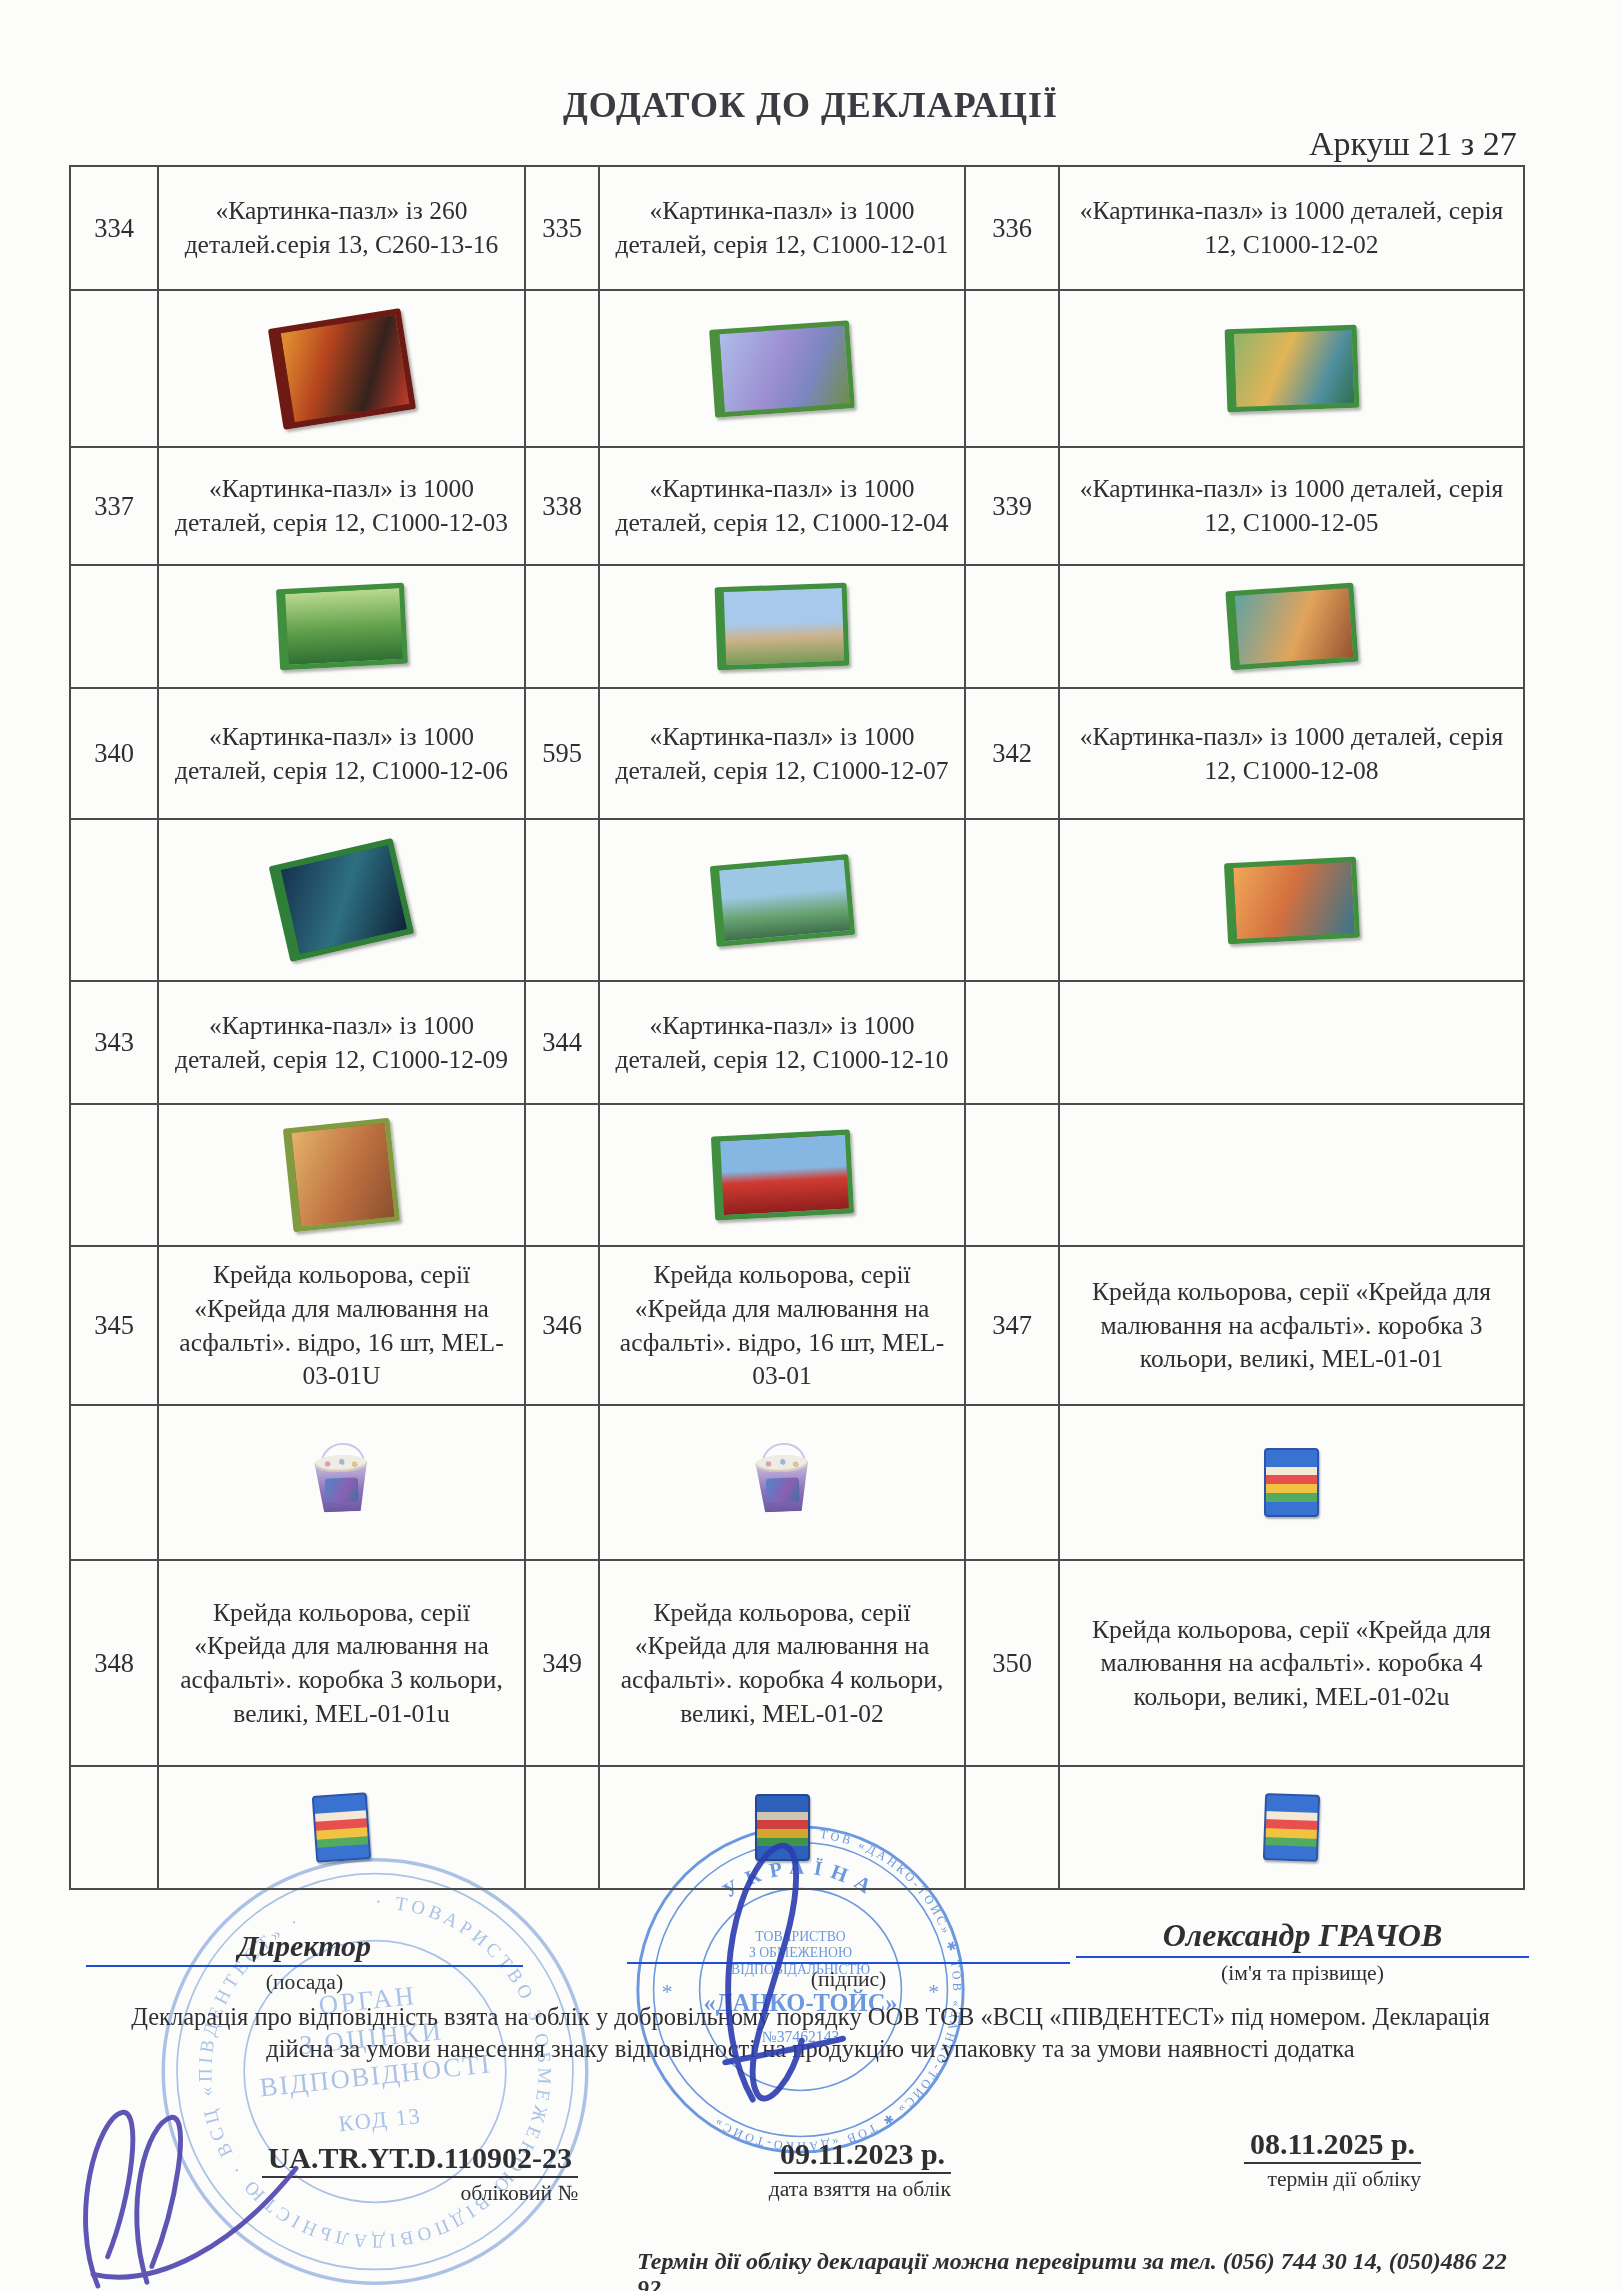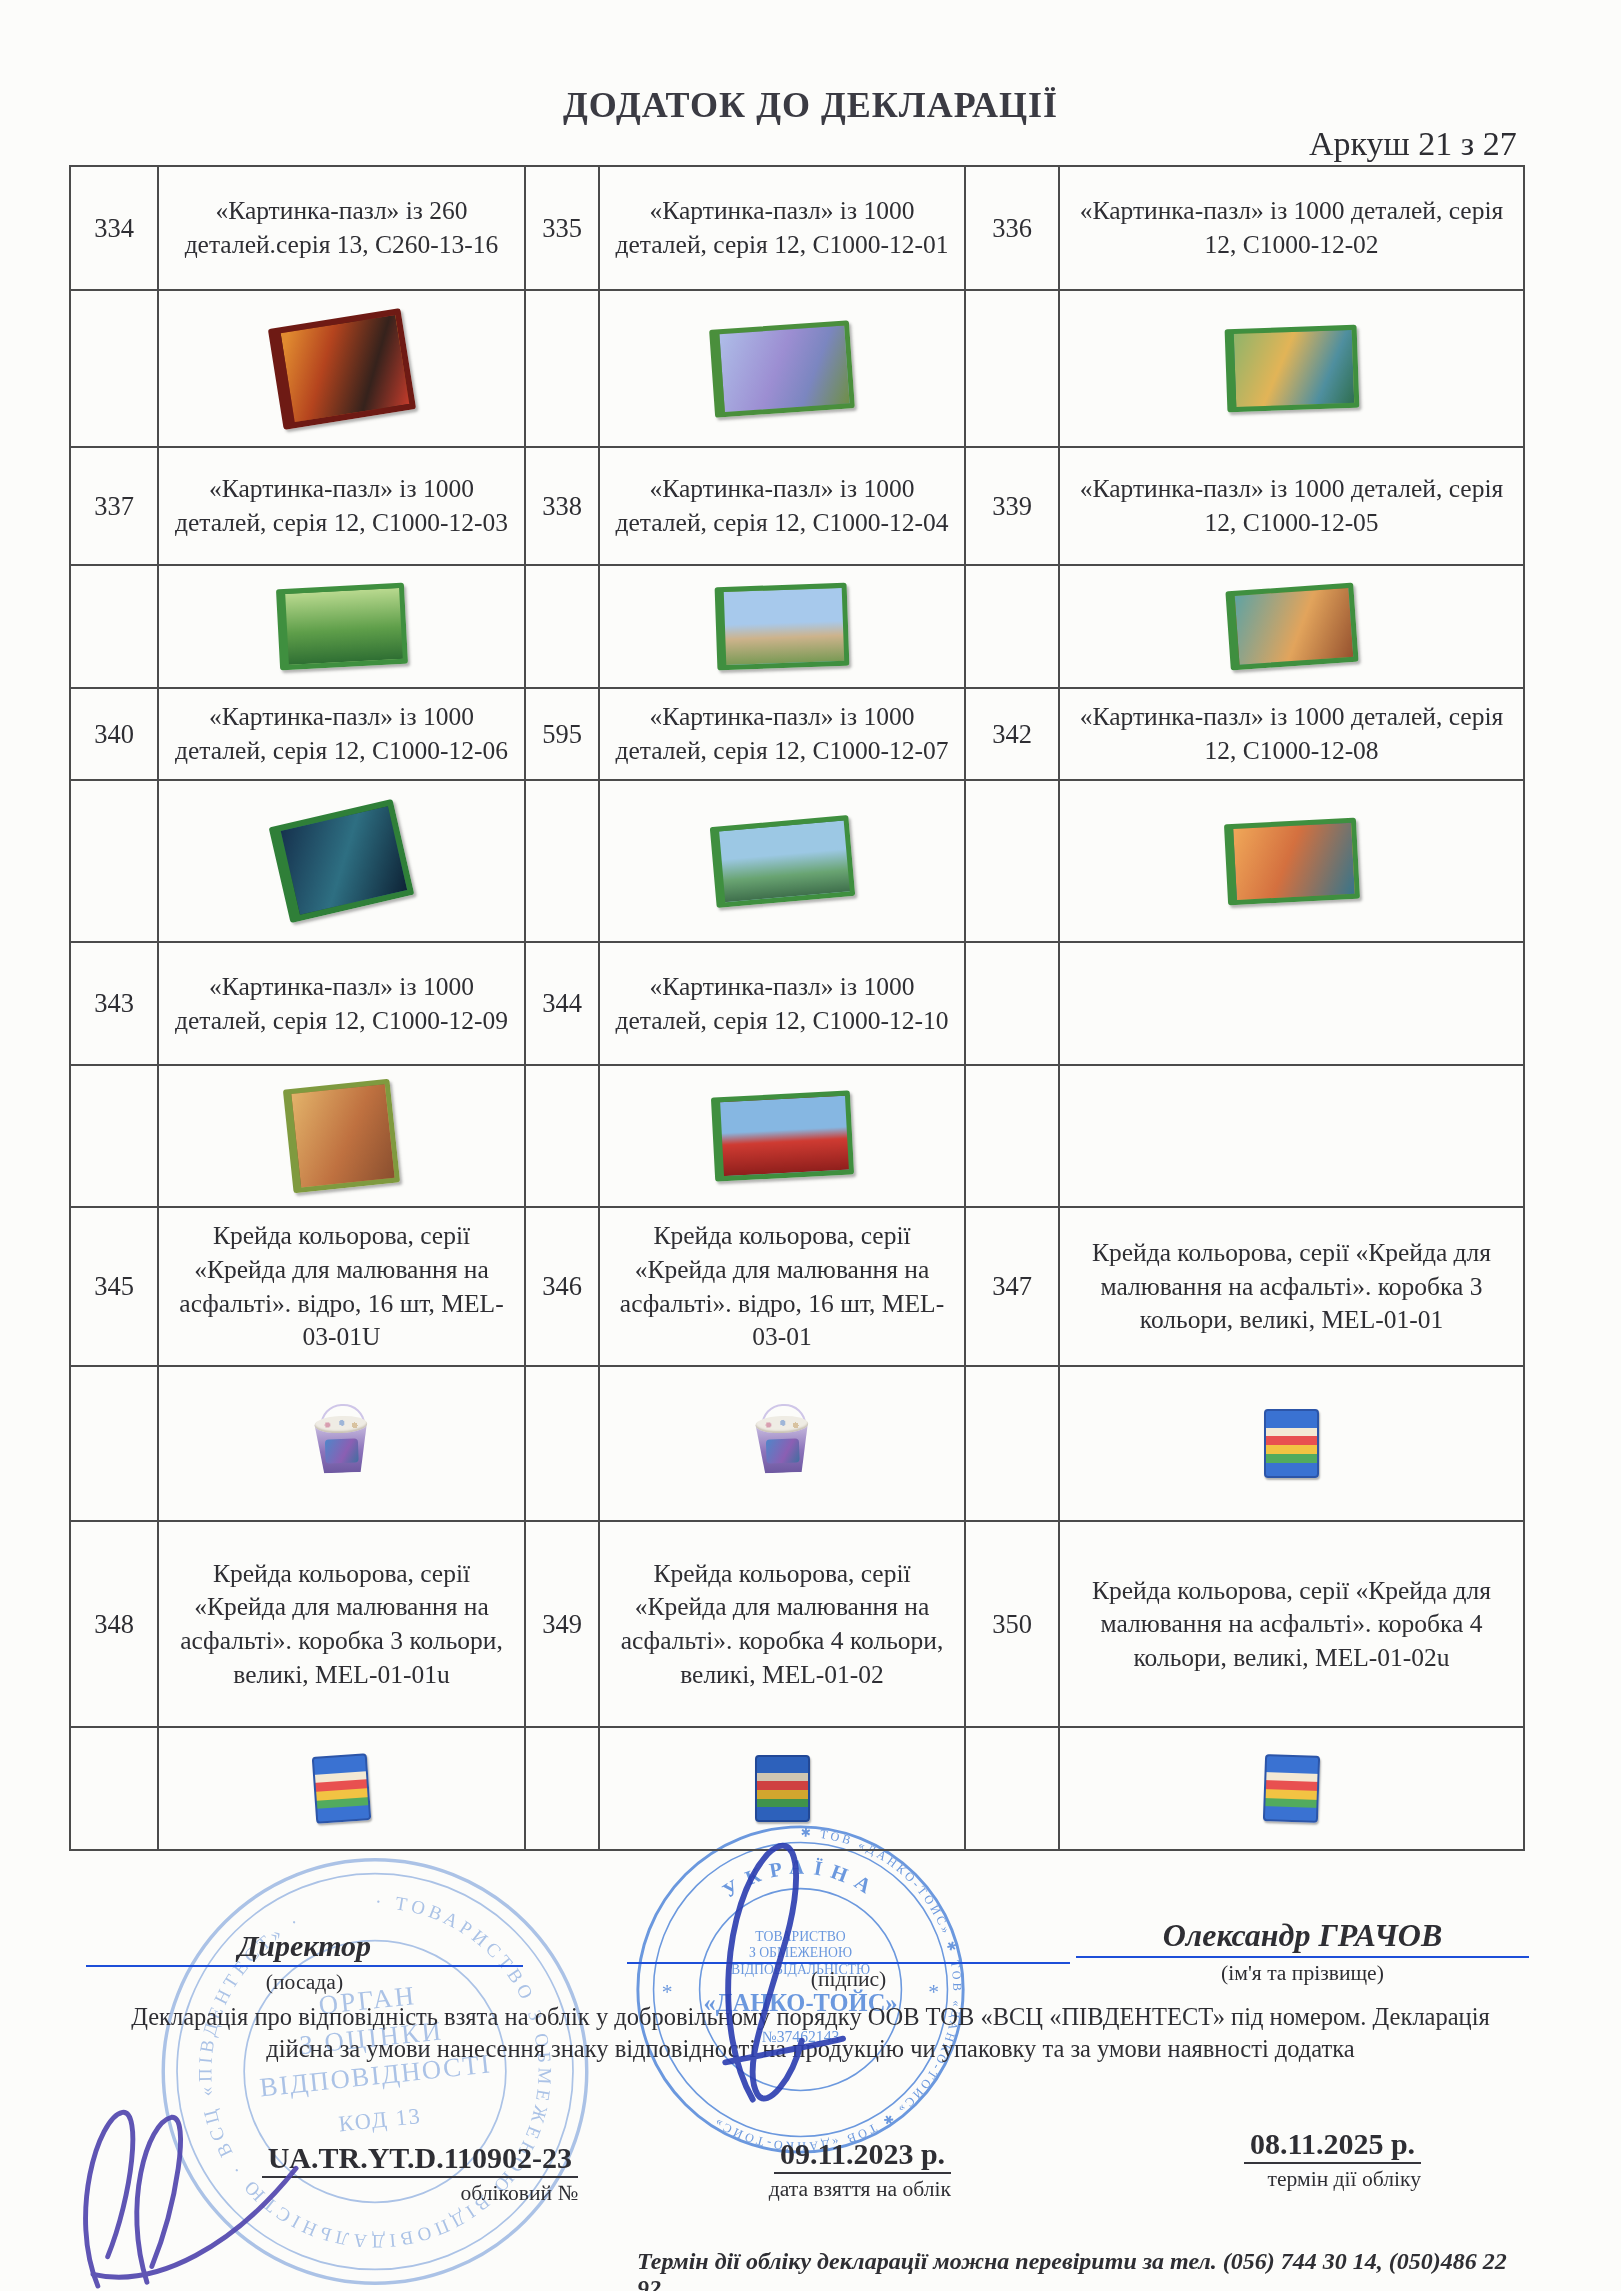--- a/index.html
+++ b/index.html
@@ -9,21 +9,21 @@
   .title{position:absolute;top:84px;left:0;right:0;text-align:center;
          font-size:36px;font-weight:bold;letter-spacing:1px;color:#3b3b43;z-index:3}
   .sheet{position:absolute;top:125px;left:1309px;font-size:34px;z-index:3}
 
   table.grid{position:absolute;left:69px;top:165px;width:1454px;border-collapse:collapse;
              table-layout:fixed;z-index:2}
   .grid td{border:2px solid #4b4b4b;text-align:center;vertical-align:middle;
            font-size:25.5px;line-height:1.32;padding:3.9px 9.8px;color:#2e2e33;overflow:hidden}
   .grid td.num{font-size:26.5px;padding:3.9px 2px}
   .h127{height:124px}.h160{height:157px}.h120{height:118px}.h125{height:123px}
-  .h135{height:92px}.h165{height:162px}.h145{height:142px}.h162{height:159px}
+  .h135{height:131px}.h165{height:162px}.h145{height:142px}.h162{height:159px}
   .h158{height:155px}.h210{height:206px}
   .va-t{vertical-align:top;padding-top:7.8px}
   .ta-l{text-align:left;padding-left:7.8px}
 
   
   .ph{margin:0 auto;position:relative}
   .pz{border-radius:2.9px;box-shadow:2px 2.9px 2.9px rgba(40,40,40,.35)}
   .p334{width:116px;height:90px;border:6.9px solid #6e1a14;border-left-width:12.7px;
         background:linear-gradient(115deg,#e08a30 5%,#b5441e 35%,#35221c 70%,#c23b2b 100%);transform:rotate(-9deg)}
   .p335{width:125px;height:78px;border:5.9px solid #4a8f3c;border-left-width:10.8px;

